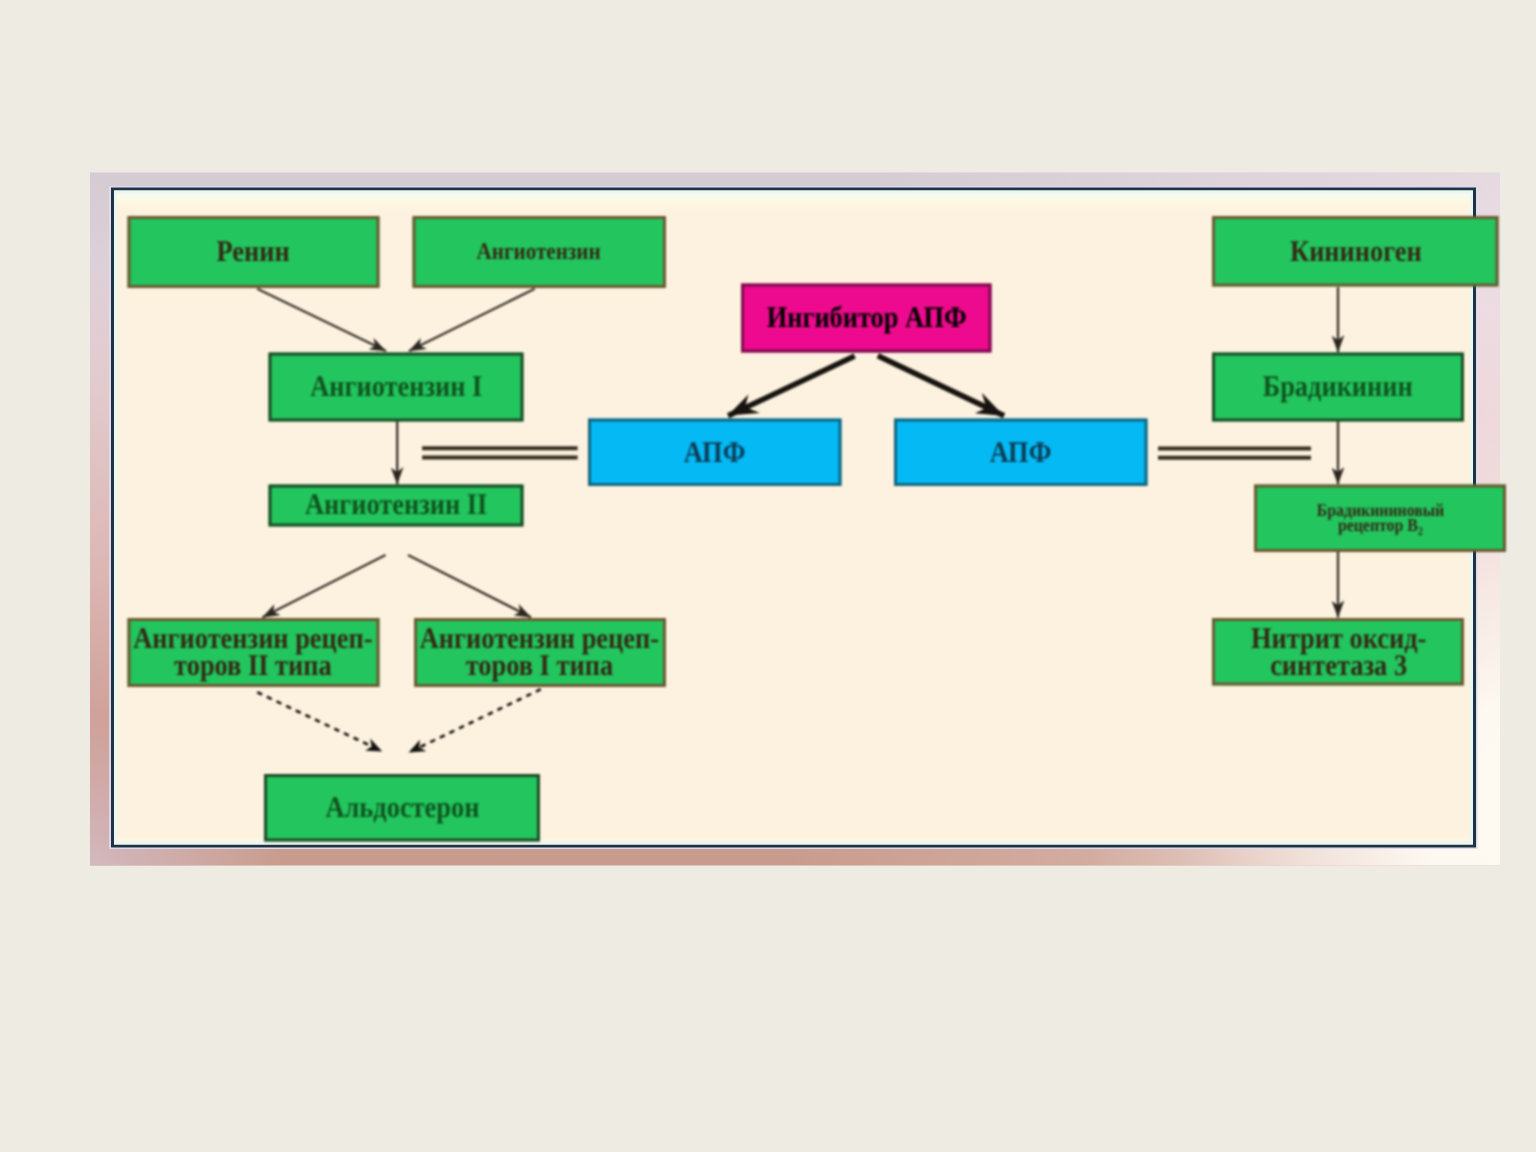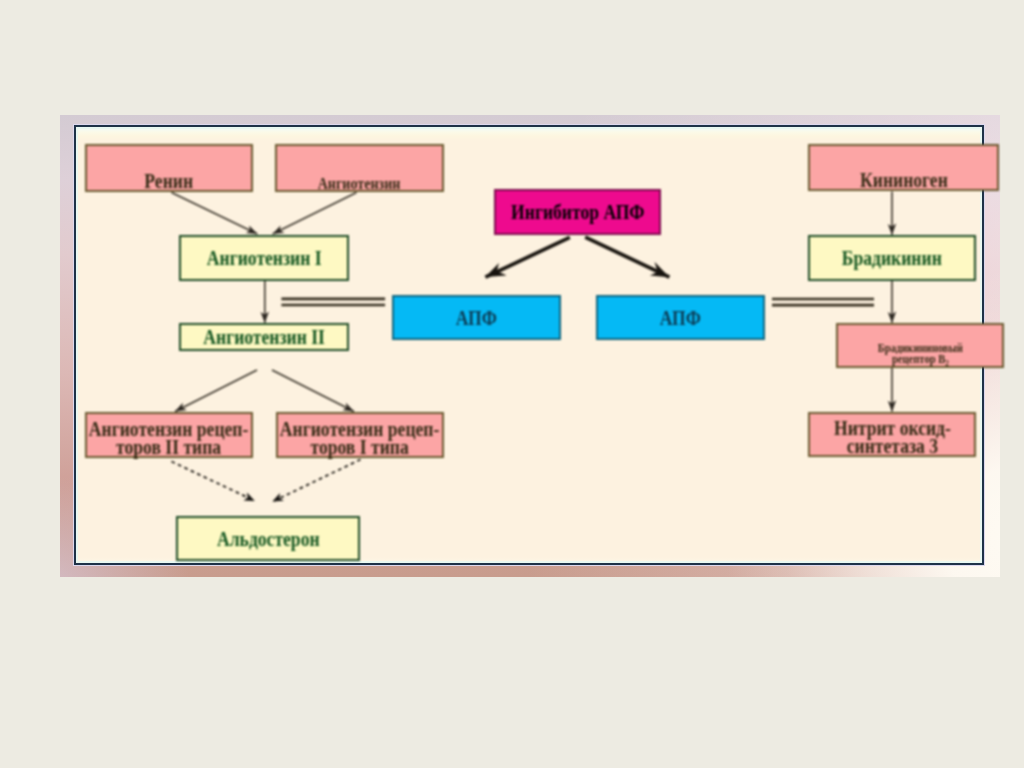--- a/index.html
+++ b/index.html
@@ -25,23 +25,23 @@
           border:2px solid #e9f8f1;box-sizing:border-box;}
   #inner{position:absolute;left:0;top:0;width:100%;height:100%;
          background:
            linear-gradient(180deg,#f4faf4 0px,#fbfae8 3px,#fdf6e0 7px,#fdf2e0 12px,#fdf2e0 428px,#fdf6e6 434px);}
   .box{position:absolute;box-sizing:border-box;display:flex;align-items:center;
        justify-content:center;text-align:center;line-height:0.89;
        font-weight:700;}
   .box > span{display:inline-block;transform:translateY(0.7px) scaleX(0.88);
               white-space:nowrap;filter:opacity(1);}
   .box sub{font-size:0.66em;vertical-align:-0.38em;}
-  .tan{background:#fca5a5;border:2px solid #6b5a30;color:#332a14;align-items:flex-end;}
-  .green{background:#fef9c3;border:2px solid #1d4b25;color:#10541e;}
-  .blue{background:#05b9f5;border:2px solid #11657f;color:#0c3c55;margin-top:16px;}
+  .tan{background:#22c55e;border:2px solid #6b5a30;color:#332a14;}
+  .green{background:#22c55e;border:2px solid #1d4b25;color:#10541e;}
+  .blue{background:#05b9f5;border:2px solid #11657f;color:#0c3c55;}
   .pink{background:#ee0a8e;border:2px solid #7d0b4d;color:#000000;}
   svg.lines{position:absolute;left:0;top:0;width:1024px;height:768px;overflow:visible;}
 </style>
 </head>
 <body>
 
 <div id="stage">
   <div id="frame"></div>
   <div id="panel">
     <div id="panel2">

